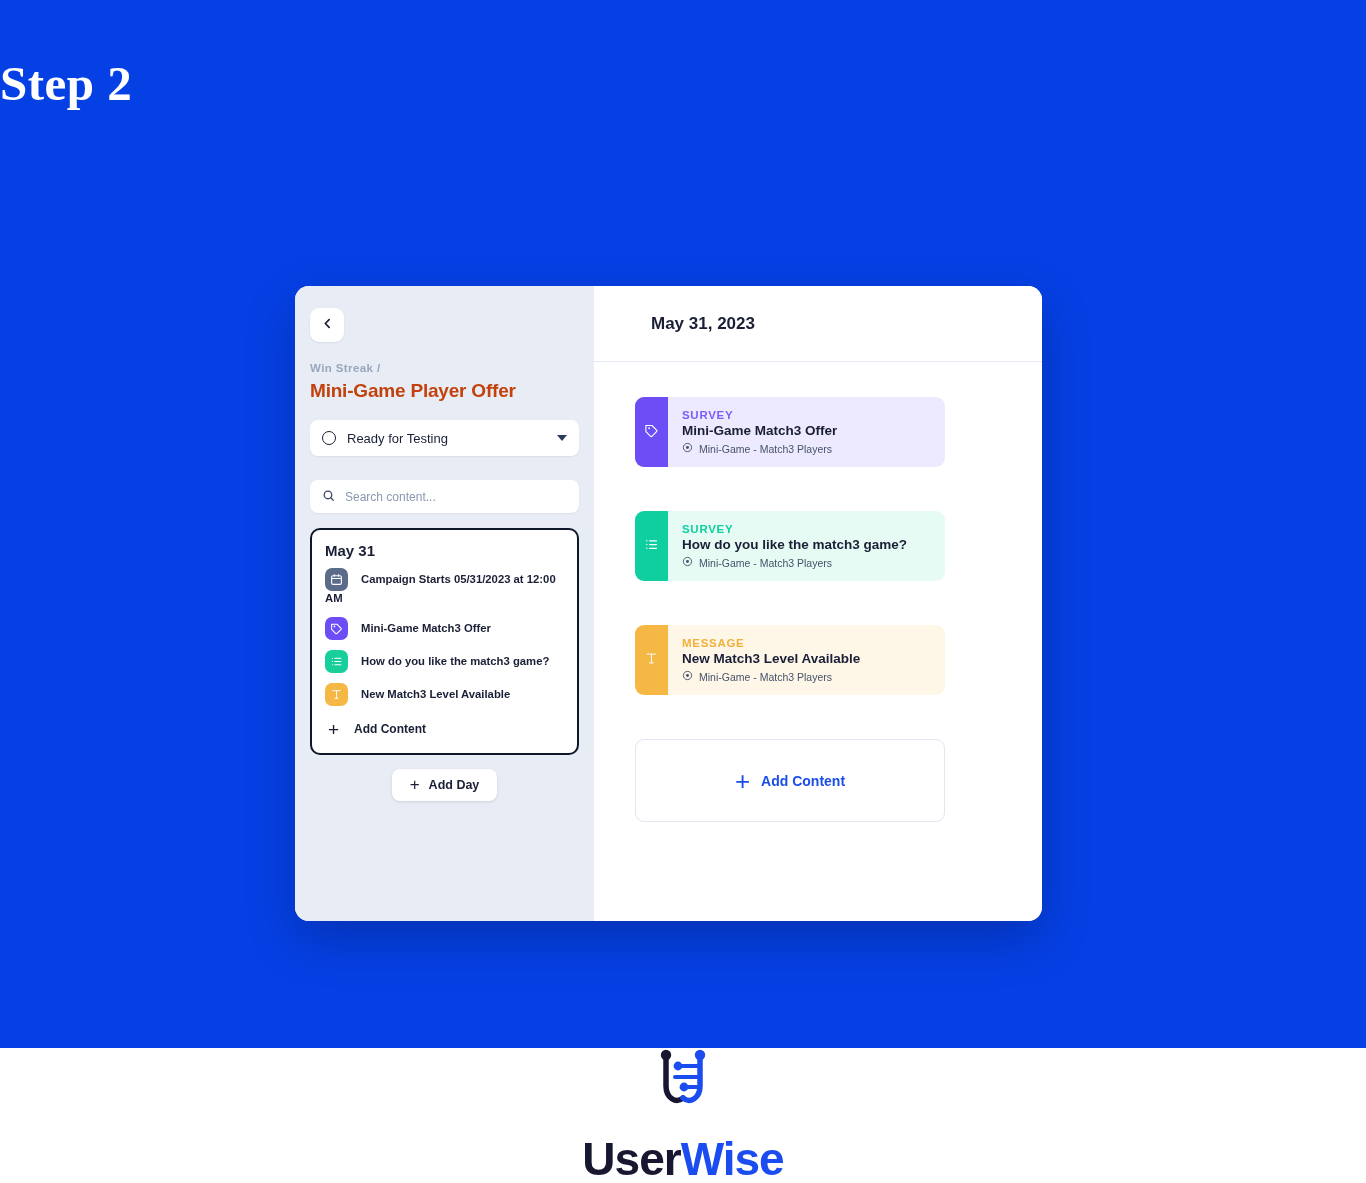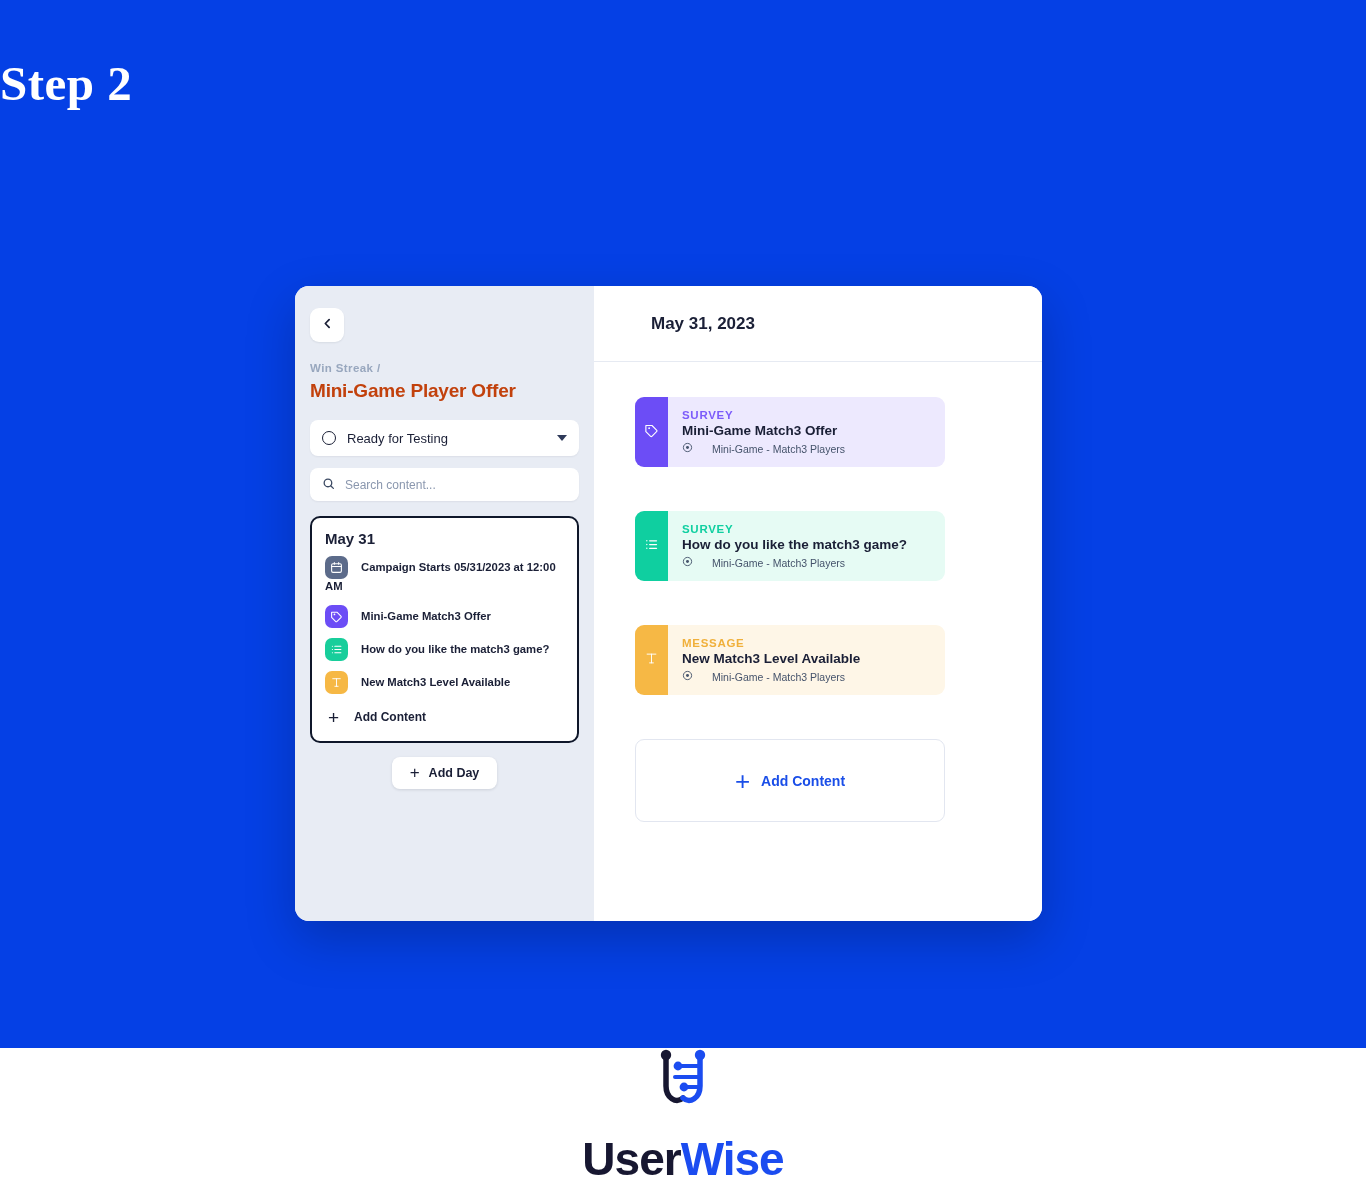--- a/index.html
+++ b/index.html
@@ -117,21 +117,21 @@
     border-radius: 7px;
     display: flex; align-items: center; justify-content: center;
     gap: 9px;
     cursor: pointer;
   }
   #ab-btn .lbl {
     font-size: 12.5px; font-weight: bold; color: #1A4EE8;
   }
 
   #search-box {
-    margin-top: 12px;
+    margin-top: 24px;
     height: 33px;
     background: #ffffff;
     border-radius: 8px;
     display: flex; align-items: center;
     padding: 0 12px;
     gap: 10px;
     box-shadow: 0 1px 2px rgba(16,24,40,0.06);
   }
   #search-box input {
     border: none; outline: none;
@@ -212,21 +212,21 @@
   .card-stripe {
     width: 33px; flex: 0 0 33px;
     display: flex; align-items: center; justify-content: center;
   }
   .card-body { padding: 12px 14px 12px 14px; }
   .card-kind {
     font-size: 11.5px; font-weight: bold; letter-spacing: 0.7px;
     margin-bottom: 2px;
   }
   .card-title { font-size: 13.5px; font-weight: bold; color: #1A1F36; margin-bottom: 4px; }
-  .card-meta { display: flex; align-items: center; gap: 19px; font-size: 10.5px; color: #45536B; }
+  .card-meta { display: flex; align-items: center; gap: 6px; font-size: 10.5px; color: #45536B; }
 
   #add-content-btn {
     width: 310px; height: 83px;
     border: 1px solid #E2E6F0;
     border-radius: 9px;
     display: flex; align-items: center; justify-content: center;
     gap: 11px;
     cursor: pointer;
   }
   #add-content-btn .plus {

